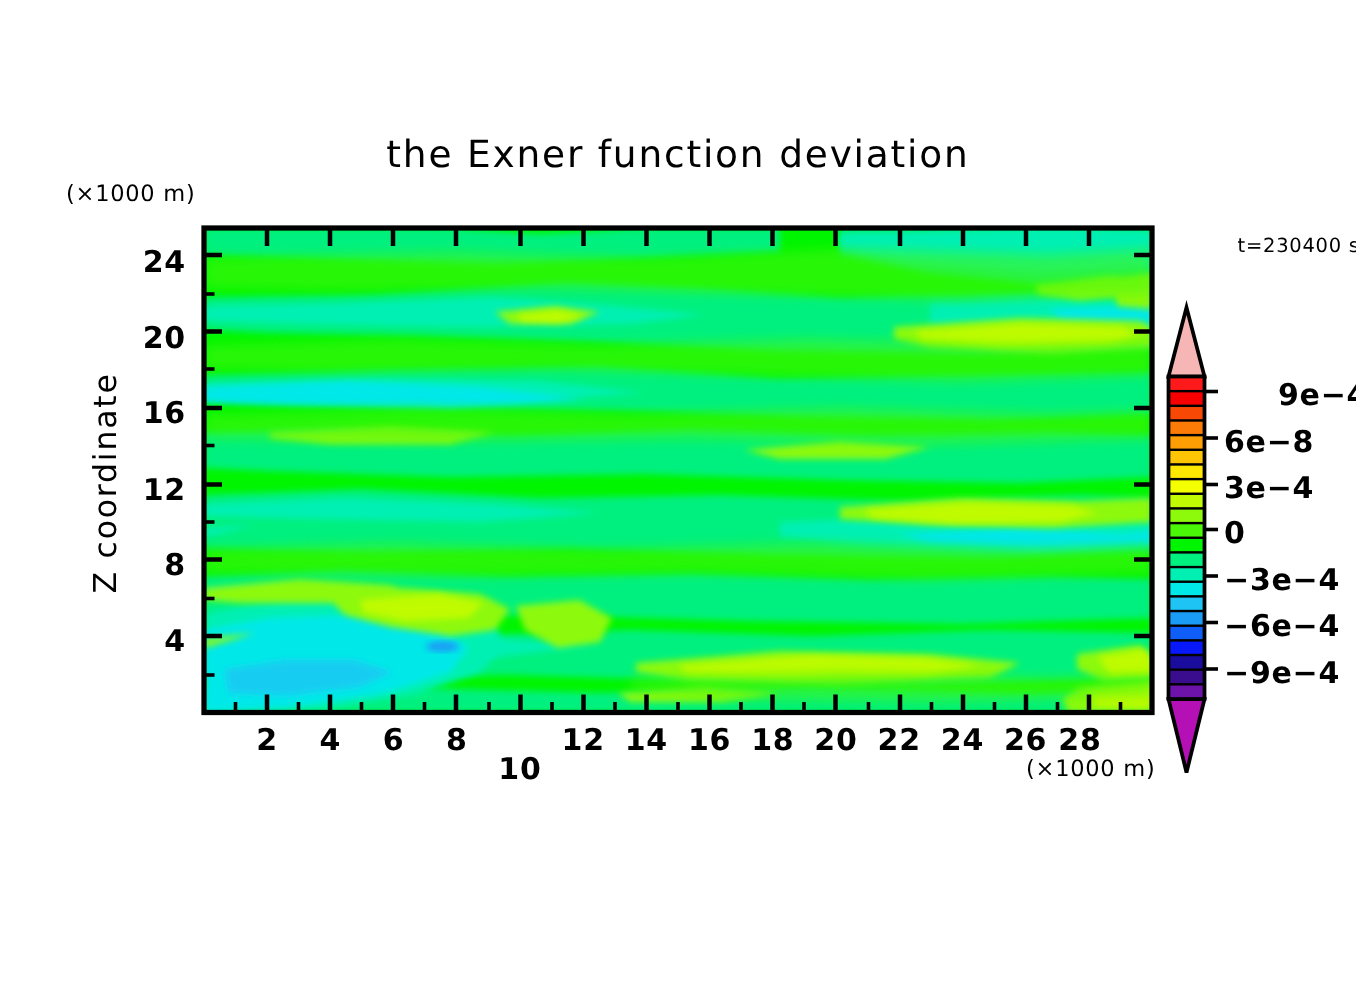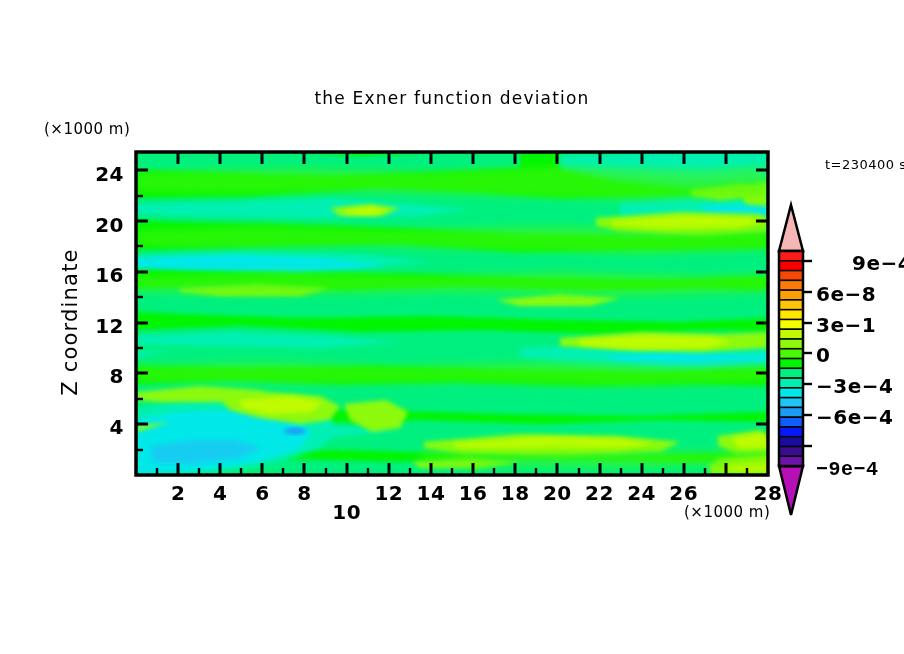--- a/index.html
+++ b/index.html
@@ -31,21 +31,21 @@
     font-family: "DejaVu Sans", sans-serif;
     font-weight: 500;
     letter-spacing: 0.5px;
   }
 
   #plot-title {
     left: 0;
     top: 88px;
     width: 904px;
     text-align: center;
-    font-size: 17px;
+    font-size: 25px;
     letter-spacing: 1.2px;
   }
 
   #ylabel-units {
     left: 44px;
     top: 120px;
     font-size: 15px;
   }
 
   #cb-units {
@@ -334,33 +334,33 @@
       <div class="tick-label xtick-label" style="left: 279.533px; top: 481px; width: 50px;">8</div>
       <div class="tick-label xtick-label" style="left: 321.667px; top: 500px; width: 50px; text-align: center;">10</div>
       <div class="tick-label xtick-label" style="left: 363.8px; top: 481px; width: 50px;">12</div>
       <div class="tick-label xtick-label" style="left: 405.933px; top: 481px; width: 50px;">14</div>
       <div class="tick-label xtick-label" style="left: 448.067px; top: 481px; width: 50px;">16</div>
       <div class="tick-label xtick-label" style="left: 490.2px; top: 481px; width: 50px;">18</div>
       <div class="tick-label xtick-label" style="left: 532.333px; top: 481px; width: 50px;">20</div>
       <div class="tick-label xtick-label" style="left: 574.467px; top: 481px; width: 50px;">22</div>
       <div class="tick-label xtick-label" style="left: 616.6px; top: 481px; width: 50px;">24</div>
       <div class="tick-label xtick-label" style="left: 658.733px; top: 481px; width: 50px;">26</div>
-      <div class="tick-label xtick-label" style="left: 743px; top: 481px; width: 50px;">28</div>
+      <div class="tick-label xtick-label" style="left: 695px; top: 481px; width: 50px;">28</div>
     </div>
   <div id="ytick-labels">
       <div class="tick-label ytick-label" style="left: 70px; top: 414.531px; width: 54px;">4</div>
       <div class="tick-label ytick-label" style="left: 70px; top: 364.062px; width: 54px;">8</div>
       <div class="tick-label ytick-label" style="left: 70px; top: 313.594px; width: 54px;">12</div>
       <div class="tick-label ytick-label" style="left: 70px; top: 263.125px; width: 54px;">16</div>
       <div class="tick-label ytick-label" style="left: 70px; top: 212.656px; width: 54px;">20</div>
       <div class="tick-label ytick-label" style="left: 70px; top: 162.188px; width: 54px;">24</div>
     </div>
   <div id="cbtick-labels">
       <div class="tick-label cbtick-label" style="left: 852px; top: 251px; width: 86px;">9e−4</div>
       <div class="tick-label cbtick-label" style="left: 816px; top: 282px; width: 86px;">6e−8</div>
-      <div class="tick-label cbtick-label" style="left: 816px; top: 313px; width: 86px;">3e−1</div>
+      <div class="tick-label cbtick-label" style="left: 816px; top: 313px; width: 86px;">3e−4</div>
       <div class="tick-label cbtick-label" style="left: 816px; top: 343px; width: 86px;">0</div>
       <div class="tick-label cbtick-label" style="left: 816px; top: 374px; width: 86px;">−3e−4</div>
       <div class="tick-label cbtick-label" style="left: 816px; top: 405px; width: 86px;">−6e−4</div>
-      <div class="tick-label cbtick-label" style="left: 816px; top: 458px; width: 86px; font-family: Liberation Mono, monospace;">−9e−4</div>
+      <div class="tick-label cbtick-label" style="left: 816px; top: 436px; width: 86px;">−9e−4</div>
     </div>
 
 </div>
 
 </body></html>

